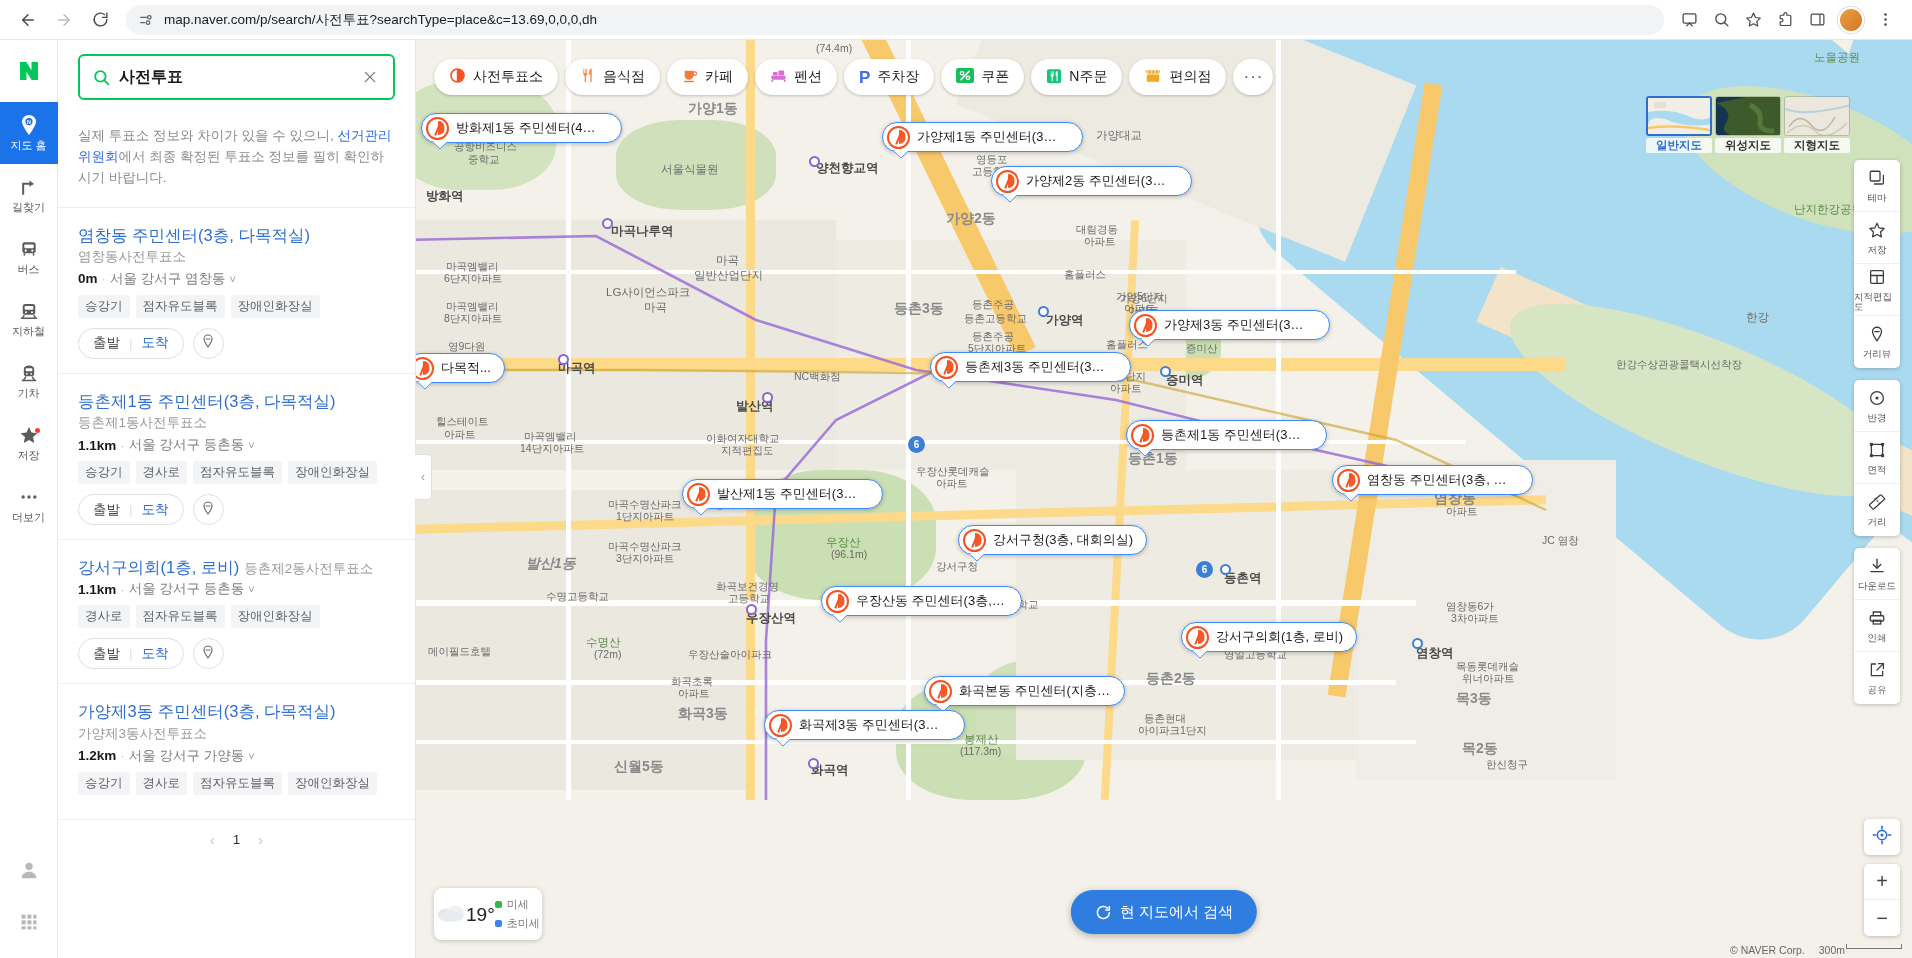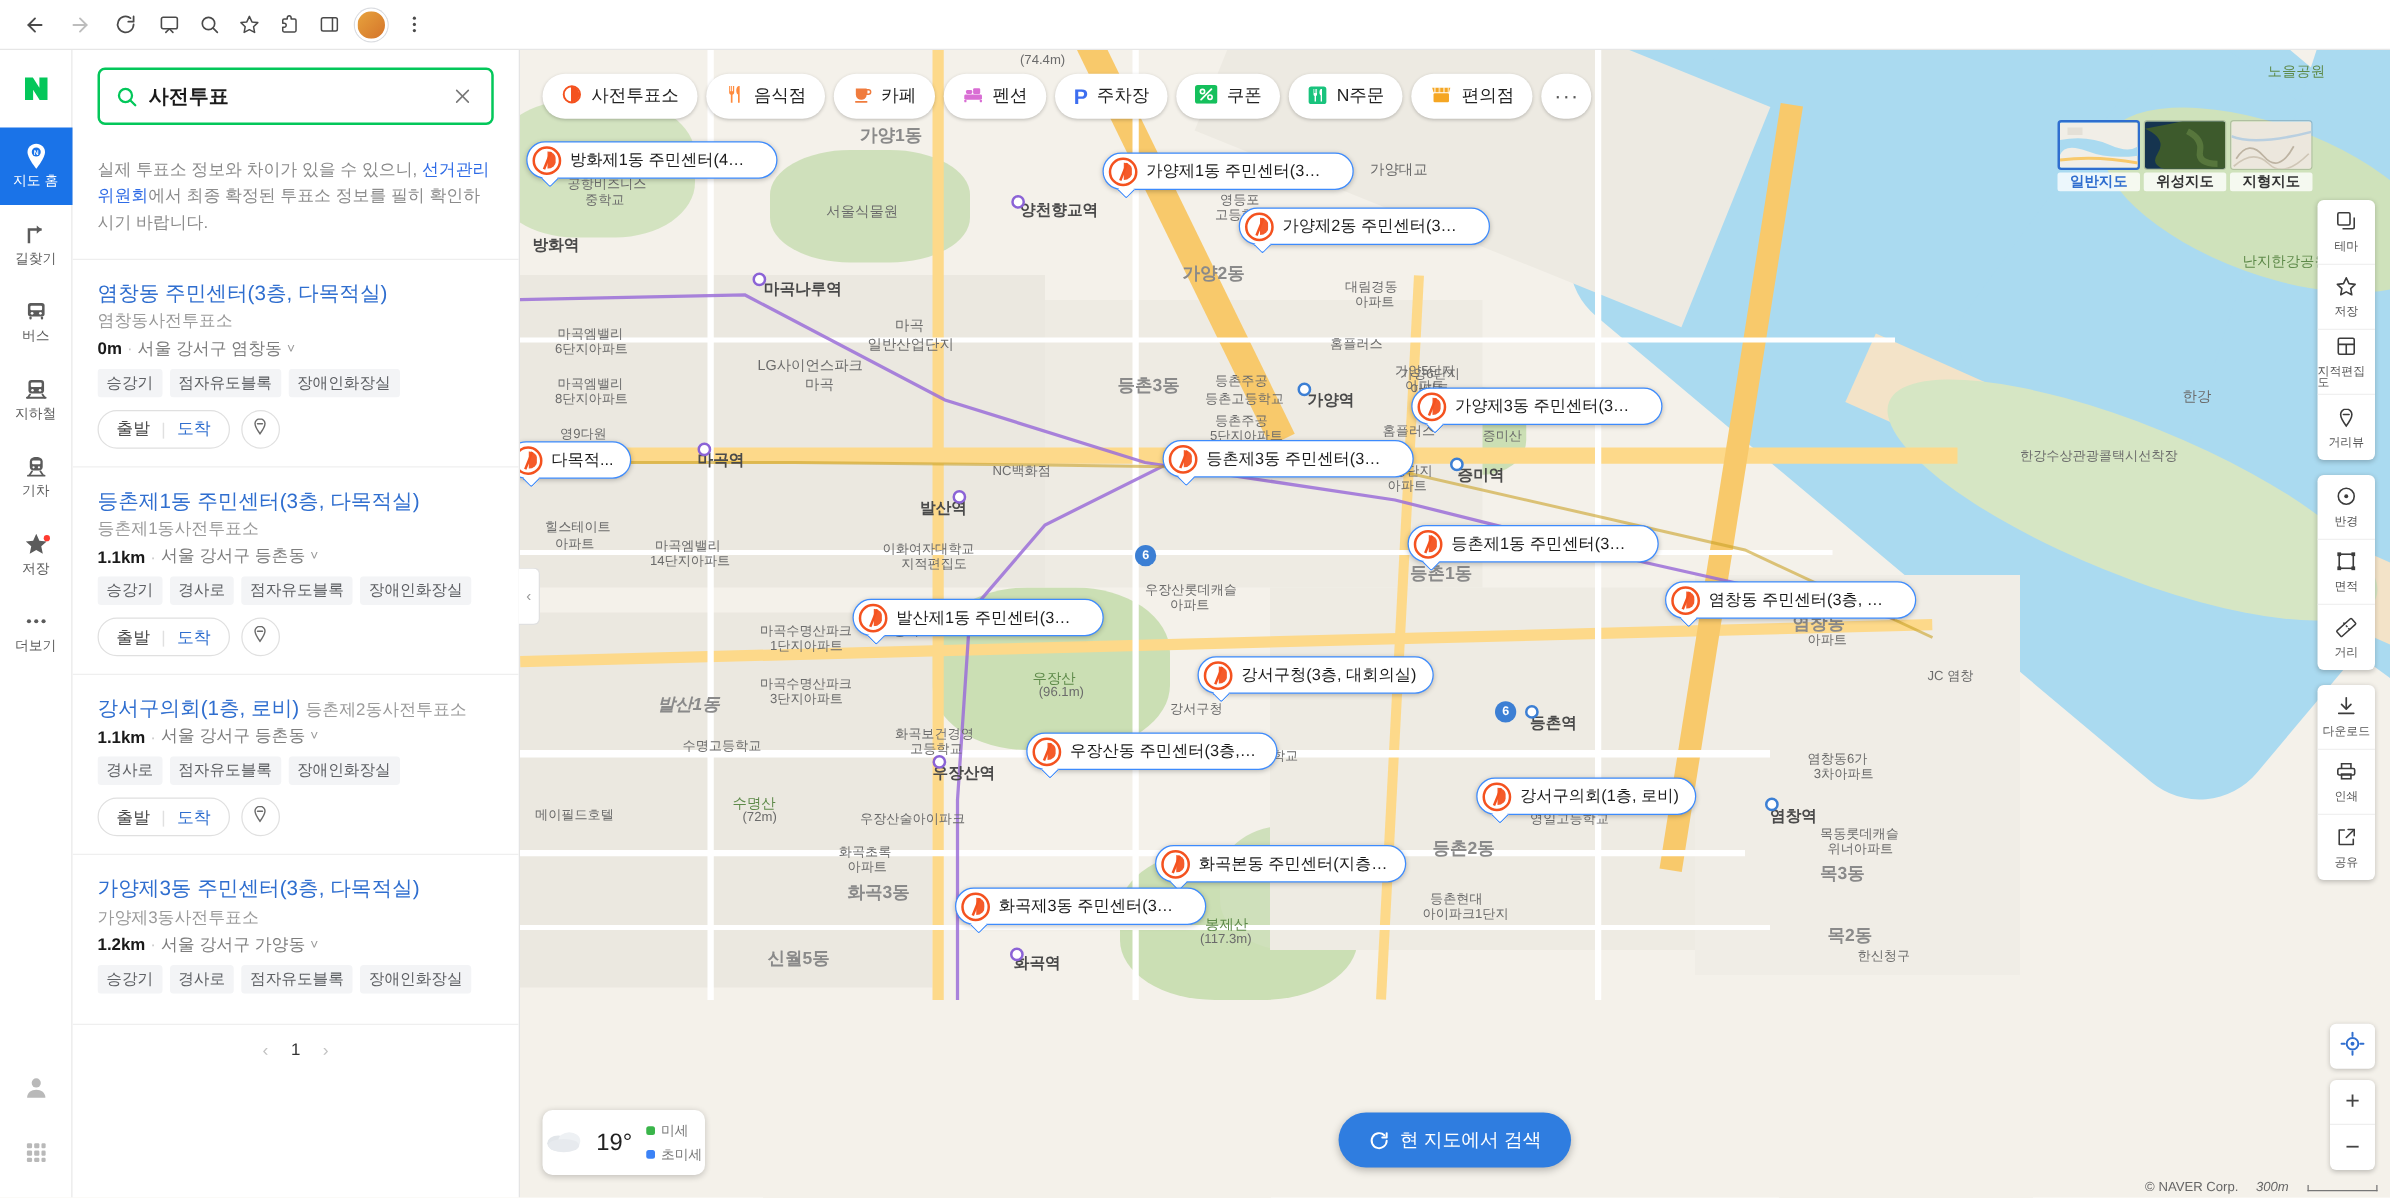--- a/index.html
+++ b/index.html
@@ -248,21 +248,21 @@
   .zbtn {
     height:36px; display:flex; align-items:center; justify-content:center;
     font-size:20px; color:#444; cursor:pointer; border-bottom:1px solid #eee;
   }
   .zbtn:last-child { border-bottom:none; }
 
   
   .weather {
     position:absolute; left:18px; bottom:18px; z-index:22;
     background:#fff; border-radius:8px; box-shadow:0 1px 5px rgba(0,0,0,.2);
-    padding:9px 2px; display:flex; align-items:center; gap:11px;
+    padding:9px 2px; display:flex; align-items:center; 
     min-width:96px;
   }
   .w-temp { font-size:19px; color:#222; font-weight:400; line-height:1; }
   .w-right { display:flex; flex-direction:column; gap:4px; }
   .w-row { display:flex; align-items:center; gap:5px; font-size:11px; color:#777; }
   .w-chip {
     width:7px;height:7px;border-radius:2px;background:#3ab54a;
   }
   .w-chip.b { background:#3b82f6; }
 
@@ -275,21 +275,21 @@
     font-size:15px; cursor:pointer; box-shadow:0 2px 7px rgba(0,0,0,.28);
     white-space:nowrap;
   }
 
   
   .attrib {
     position:absolute; right:10px; bottom:2px; z-index:19;
     display:flex; align-items:center; gap:14px;
     font-size:10.5px; color:#666;
   }
-  .scalebar { display:flex; align-items:center; gap:15px;font-style:italic; }
+  .scalebar { display:flex; align-items:flex-start; gap:1px; }
   .scalebar .bar {
     width:56px; height:5px; border:1px solid #777; border-top:none;
   }
 
   
   .poi {
     position:absolute; z-index:15; cursor:pointer;
     display:flex; align-items:center;
     height:30px; background:#fff; border:1.5px solid #3d8bfd;
     border-radius:16px; padding:0 13px 0 4px; gap:7px;
@@ -348,20 +348,31 @@
     <svg width="18" height="18" viewBox="0 0 24 24" fill="none" stroke="currentColor" stroke-width="2" stroke-linecap="round" stroke-linejoin="round">
         <line x1="5" y1="12" x2="19" y2="12"></line>
         <polyline points="12 5 19 12 12 19"></polyline>
       </svg>
   </div>
   <div class="nav-btn" title="Reload">
     <svg width="17" height="17" viewBox="0 0 24 24" fill="none" stroke="currentColor" stroke-width="2" stroke-linecap="round" stroke-linejoin="round">
         <path d="M21 12a9 9 0 1 1-3.5-7.1"></path>
         <polyline points="21 3 21 9 15 9"></polyline>
       </svg>
+  </div>
+  <div class="omnibox">
+    <span style="display:flex;color:#5f6368">
+      <svg width="16" height="16" viewBox="0 0 24 24" fill="none" stroke="currentColor" stroke-width="1.9" stroke-linecap="round">
+          <line x1="4" y1="8" x2="13" y2="8"></line>
+          <line x1="4" y1="16" x2="10" y2="16"></line>
+          <circle cx="17" cy="8" r="2.6"></circle>
+          <circle cx="15" cy="16" r="2.6"></circle>
+        </svg>
+    </span>
+    <span class="omnibox-url">map.naver.com/p/search/사전투표?searchType=place&amp;c=13.69,0,0,0,dh</span>
   </div>
   <div class="chrome-right">
     <div class="nav-btn">
       <svg width="17" height="17" viewBox="0 0 24 24" fill="none" stroke="currentColor" stroke-width="1.8" stroke-linecap="round" stroke-linejoin="round">
           <rect x="3" y="4" width="18" height="13" rx="2"></rect>
           <polyline points="8 21 12 17 16 21"></polyline>
         </svg>
     </div>
     <div class="nav-btn">
       <svg width="17" height="17" viewBox="0 0 24 24" fill="none" stroke="currentColor" stroke-width="1.9" stroke-linecap="round">

